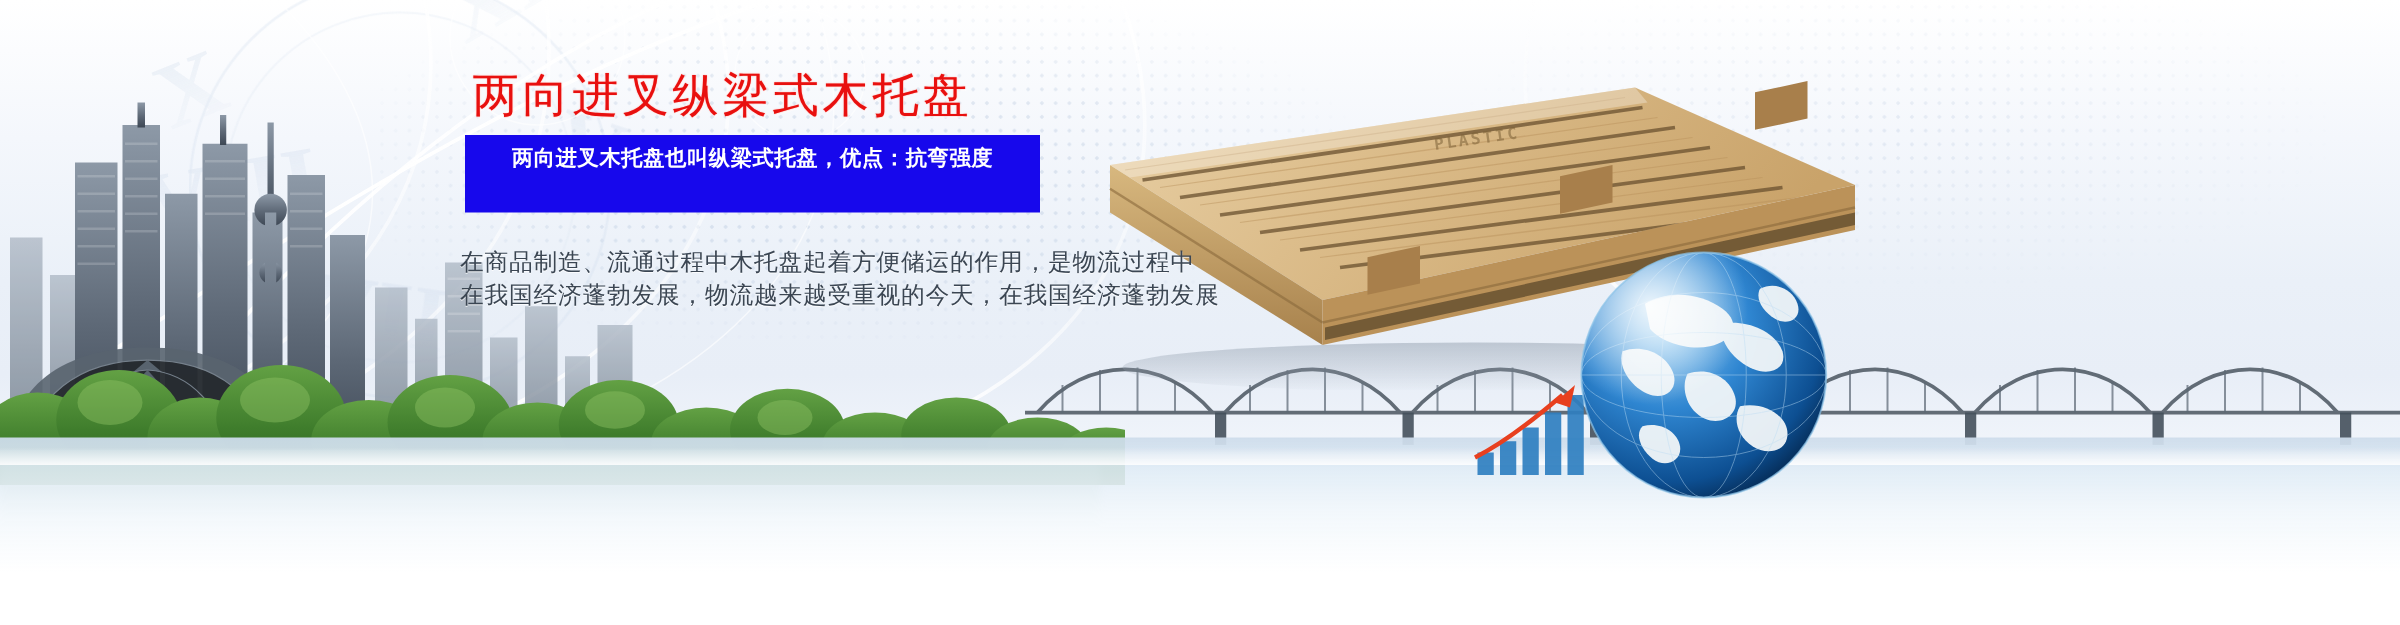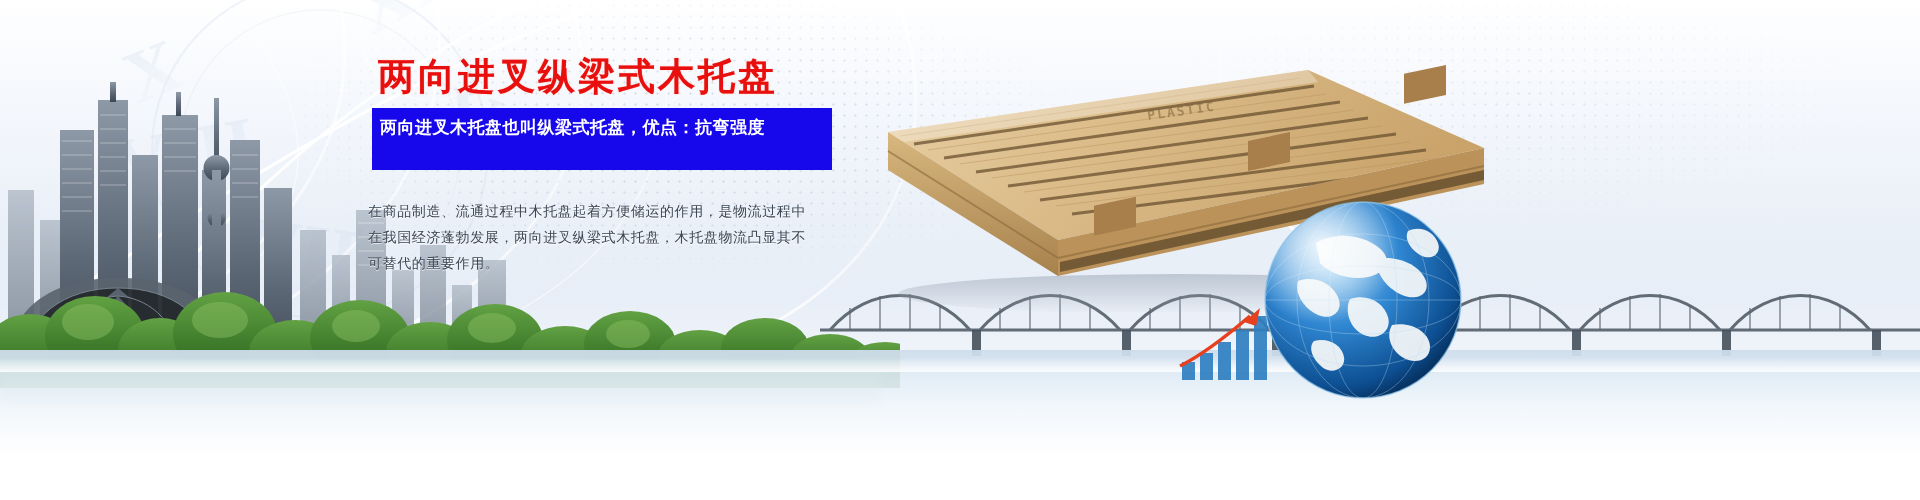--- a/index.html
+++ b/index.html
@@ -61,44 +61,44 @@
   #greenreflect{
     position:absolute;left:0;bottom:78px;width:880px;height:56px;
     background:linear-gradient(to bottom, rgba(120,170,110,.55), rgba(180,210,175,.08));
     filter:blur(3px);
   }
 
   
   #headline{
     position:absolute;left:378px;top:52px;
     font-family:"DejaVu Sans","Liberation Sans",sans-serif;
-    font-size:37px;font-weight:bold;letter-spacing:3px;
+    font-size:37px;font-weight:normal;letter-spacing:3px;
     color:#e8100f;
     text-shadow:0 0 1px rgba(255,120,110,.9), 1px 1px 0 rgba(255,255,255,.5);
     white-space:nowrap;
   }
   #highlight{
     position:absolute;left:372px;top:108px;
     width:460px;min-height:62px;
     background:#1708ec;
     padding:6px 8px 8px 8px;
     box-sizing:border-box;
   }
   #highlight .hl-line{
     color:#ffffff;font-size:17px;line-height:27px;
     font-family:"DejaVu Sans","Liberation Sans",sans-serif;
-    font-weight:bold;letter-spacing:.5px;white-space:nowrap;
+    font-weight:bold;letter-spacing:.5px;white-space:nowrap;text-align:center;
   }
   #body-copy{
     position:absolute;left:368px;top:198px;width:480px;
     color:#3b4653;
   }
   #body-copy .bd-line{
-    font-size:14px;line-height:26px;letter-spacing:.6px;
-    font-family:Liberation Sans, sans-serif;
+    font-size:19px;line-height:26px;letter-spacing:.6px;
+    font-family:Liberation Mono, monospace;
     white-space:nowrap;
     text-shadow:0 1px 0 rgba(255,255,255,.8);
   }
 
   
   #pallet{position:absolute;left:848px;top:62px;width:640px;height:250px;}
   
   #globe{position:absolute;left:1258px;top:195px;width:210px;height:210px;}
   
   #chart{position:absolute;left:1178px;top:300px;width:110px;height:80px;}
@@ -435,17 +435,16 @@
   </svg>
 
   <div id="headline">两向进叉纵梁式木托盘</div>
 
   <div id="highlight">
     <div class="hl-line">两向进叉木托盘也叫纵梁式托盘，优点：抗弯强度</div>
   </div>
 
   <div id="body-copy">
     <div class="bd-line">在商品制造、流通过程中木托盘起着方便储运的作用，是物流过程中</div>
-    <div class="bd-line">在我国经济蓬勃发展，两向进叉纵梁式木托盘，木托盘物流凸显其不</div>
-    <div class="bd-line">可替代的重要作用。</div>
+    <div class="bd-line">在我国经济蓬勃发展，物流越来越受重视的今天，在我国经济蓬勃发展</div>
   </div>
 
 </div>
 
 </body></html>

